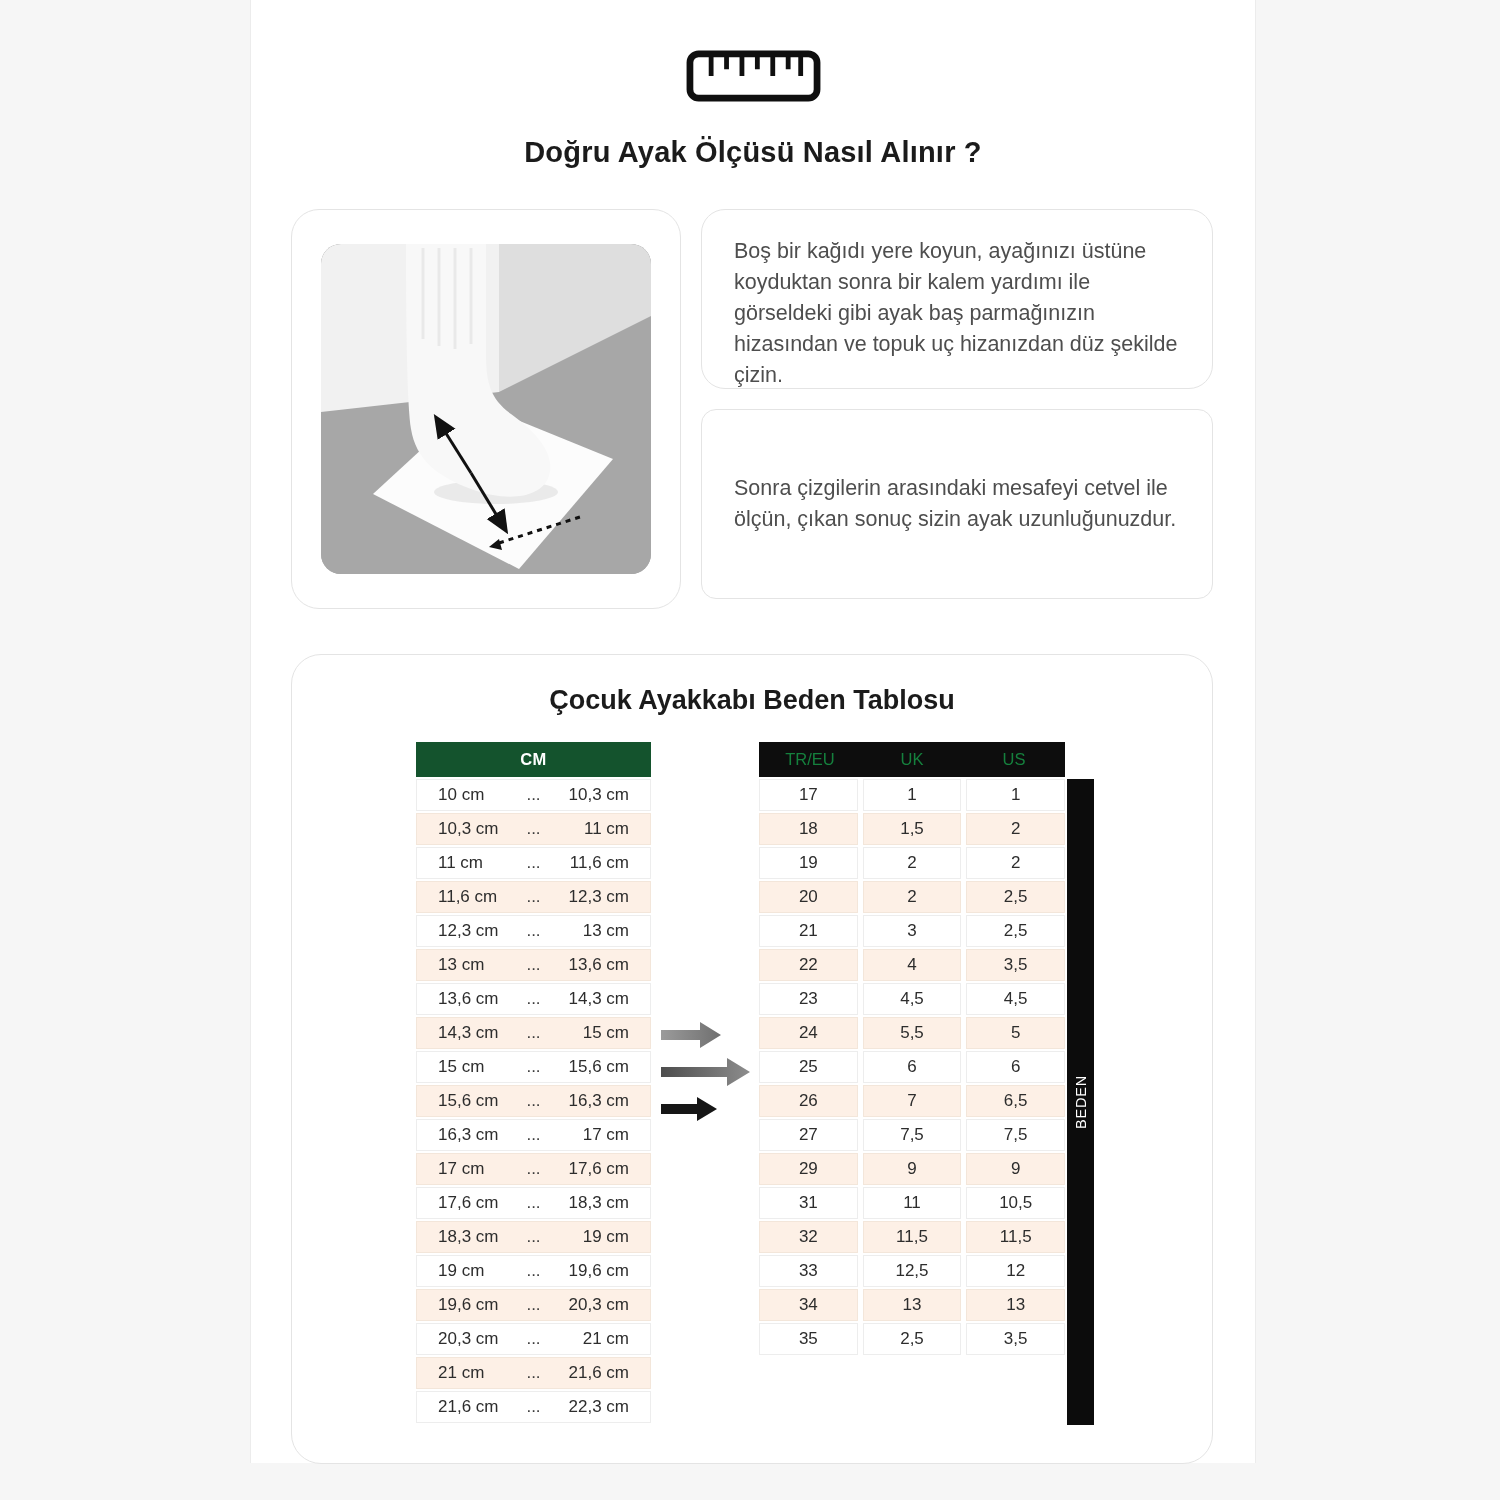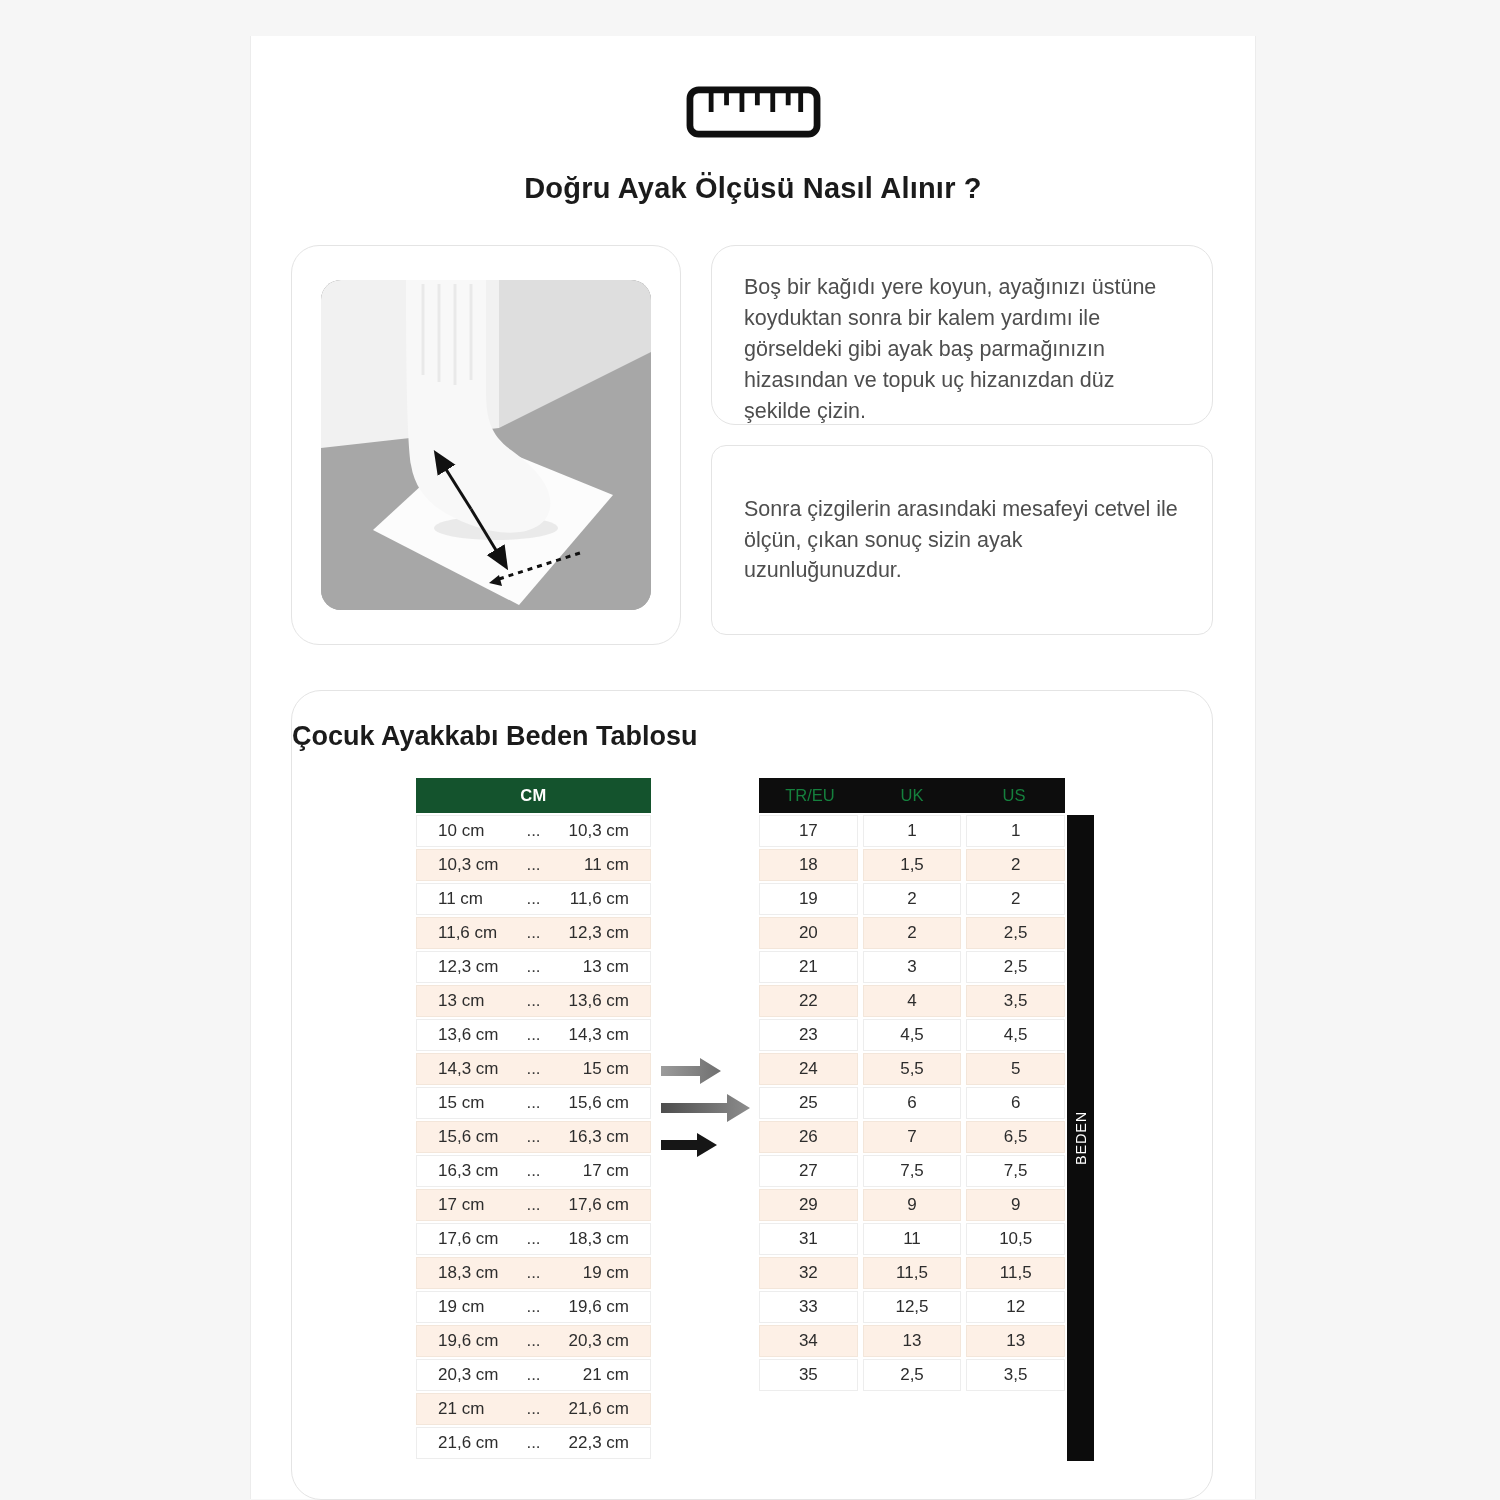--- a/index.html
+++ b/index.html
@@ -1,36 +1,36 @@
 <!DOCTYPE html>
 <html><head>
 <meta charset="utf-8">
 <style>
   * { margin:0; padding:0; box-sizing:border-box; }
   html,body { background:#f6f6f6; }
   body { font-family:"Liberation Sans", sans-serif; }
   .canvas { position:relative; width:1500px; height:1500px; background:#f6f6f6; overflow:hidden; }
   .column { position:absolute; left:250px; top:0; width:1006px; height:1463px; background:#fff;
-            border-left:1px solid #ececec; border-right:1px solid #ececec;margin-top:36px; }
+            border-left:1px solid #ececec; border-right:1px solid #ececec; }
 
   .ruler-wrap { display:flex; justify-content:center; padding-top:50px; }
   .page-title { text-align:center; margin-top:34px; font-size:29px; font-weight:700; color:#1b1b1b; letter-spacing:0.2px; }
 
-  .cards-row { display:flex; margin:40px 42px 0 40px; gap:30px; }
+  .cards-row { display:flex; margin:40px 42px 0 40px; gap:20px; }
   .photo-card { width:390px; height:400px; flex:0 0 390px; border:1px solid #e4e4e4; border-radius:28px;
                 background:#fff; display:flex; align-items:center; justify-content:center; }
   .photo { width:330px; height:330px; border-radius:20px; overflow:hidden; background:#a7a7a7; }
   .text-col { flex:1; display:flex; flex-direction:column; gap:20px; }
   .text-card { border:1px solid #e4e4e4; border-radius:24px; background:#fff; padding:26px 32px;
                color:#4e4e4e; font-size:21.5px; line-height:1.44; }
   .text-card.first { height:180px; }
   .text-card.second { height:190px; display:flex; align-items:center;border-radius:15px; }
 
   .chart-card { margin:45px 42px 0 40px; height:810px; border:1px solid #e4e4e4; border-radius:30px; background:#fff; }
-  .section-title { text-align:left; margin-top:30px; font-size:27px; font-weight:700; color:#1b1b1b; }
+  .section-title { text-align:center; margin-top:30px; font-size:27px; font-weight:700; color:#1b1b1b; }
 
   .tables-area { display:flex; margin-top:26px; padding-left:124px; align-items:flex-start; }
 
   .cm-table { width:235px; }
   .table-header { height:35px; margin-bottom:2px; background:#14532d; color:#fff; display:flex;
                   align-items:center; justify-content:center; font-size:16.5px; font-weight:700; letter-spacing:0.3px; }
   .cm-row { height:32px; margin-bottom:2px; border:1px solid #ededed; display:flex; align-items:center;
             padding:0 21px; font-size:17px; color:#2d2d2d; background:#fff; }
   .cm-row:nth-child(even) { background:#fdf0e6; border-color:#f3e6da; }
   .cm-row .from { width:82px; text-align:left; }

